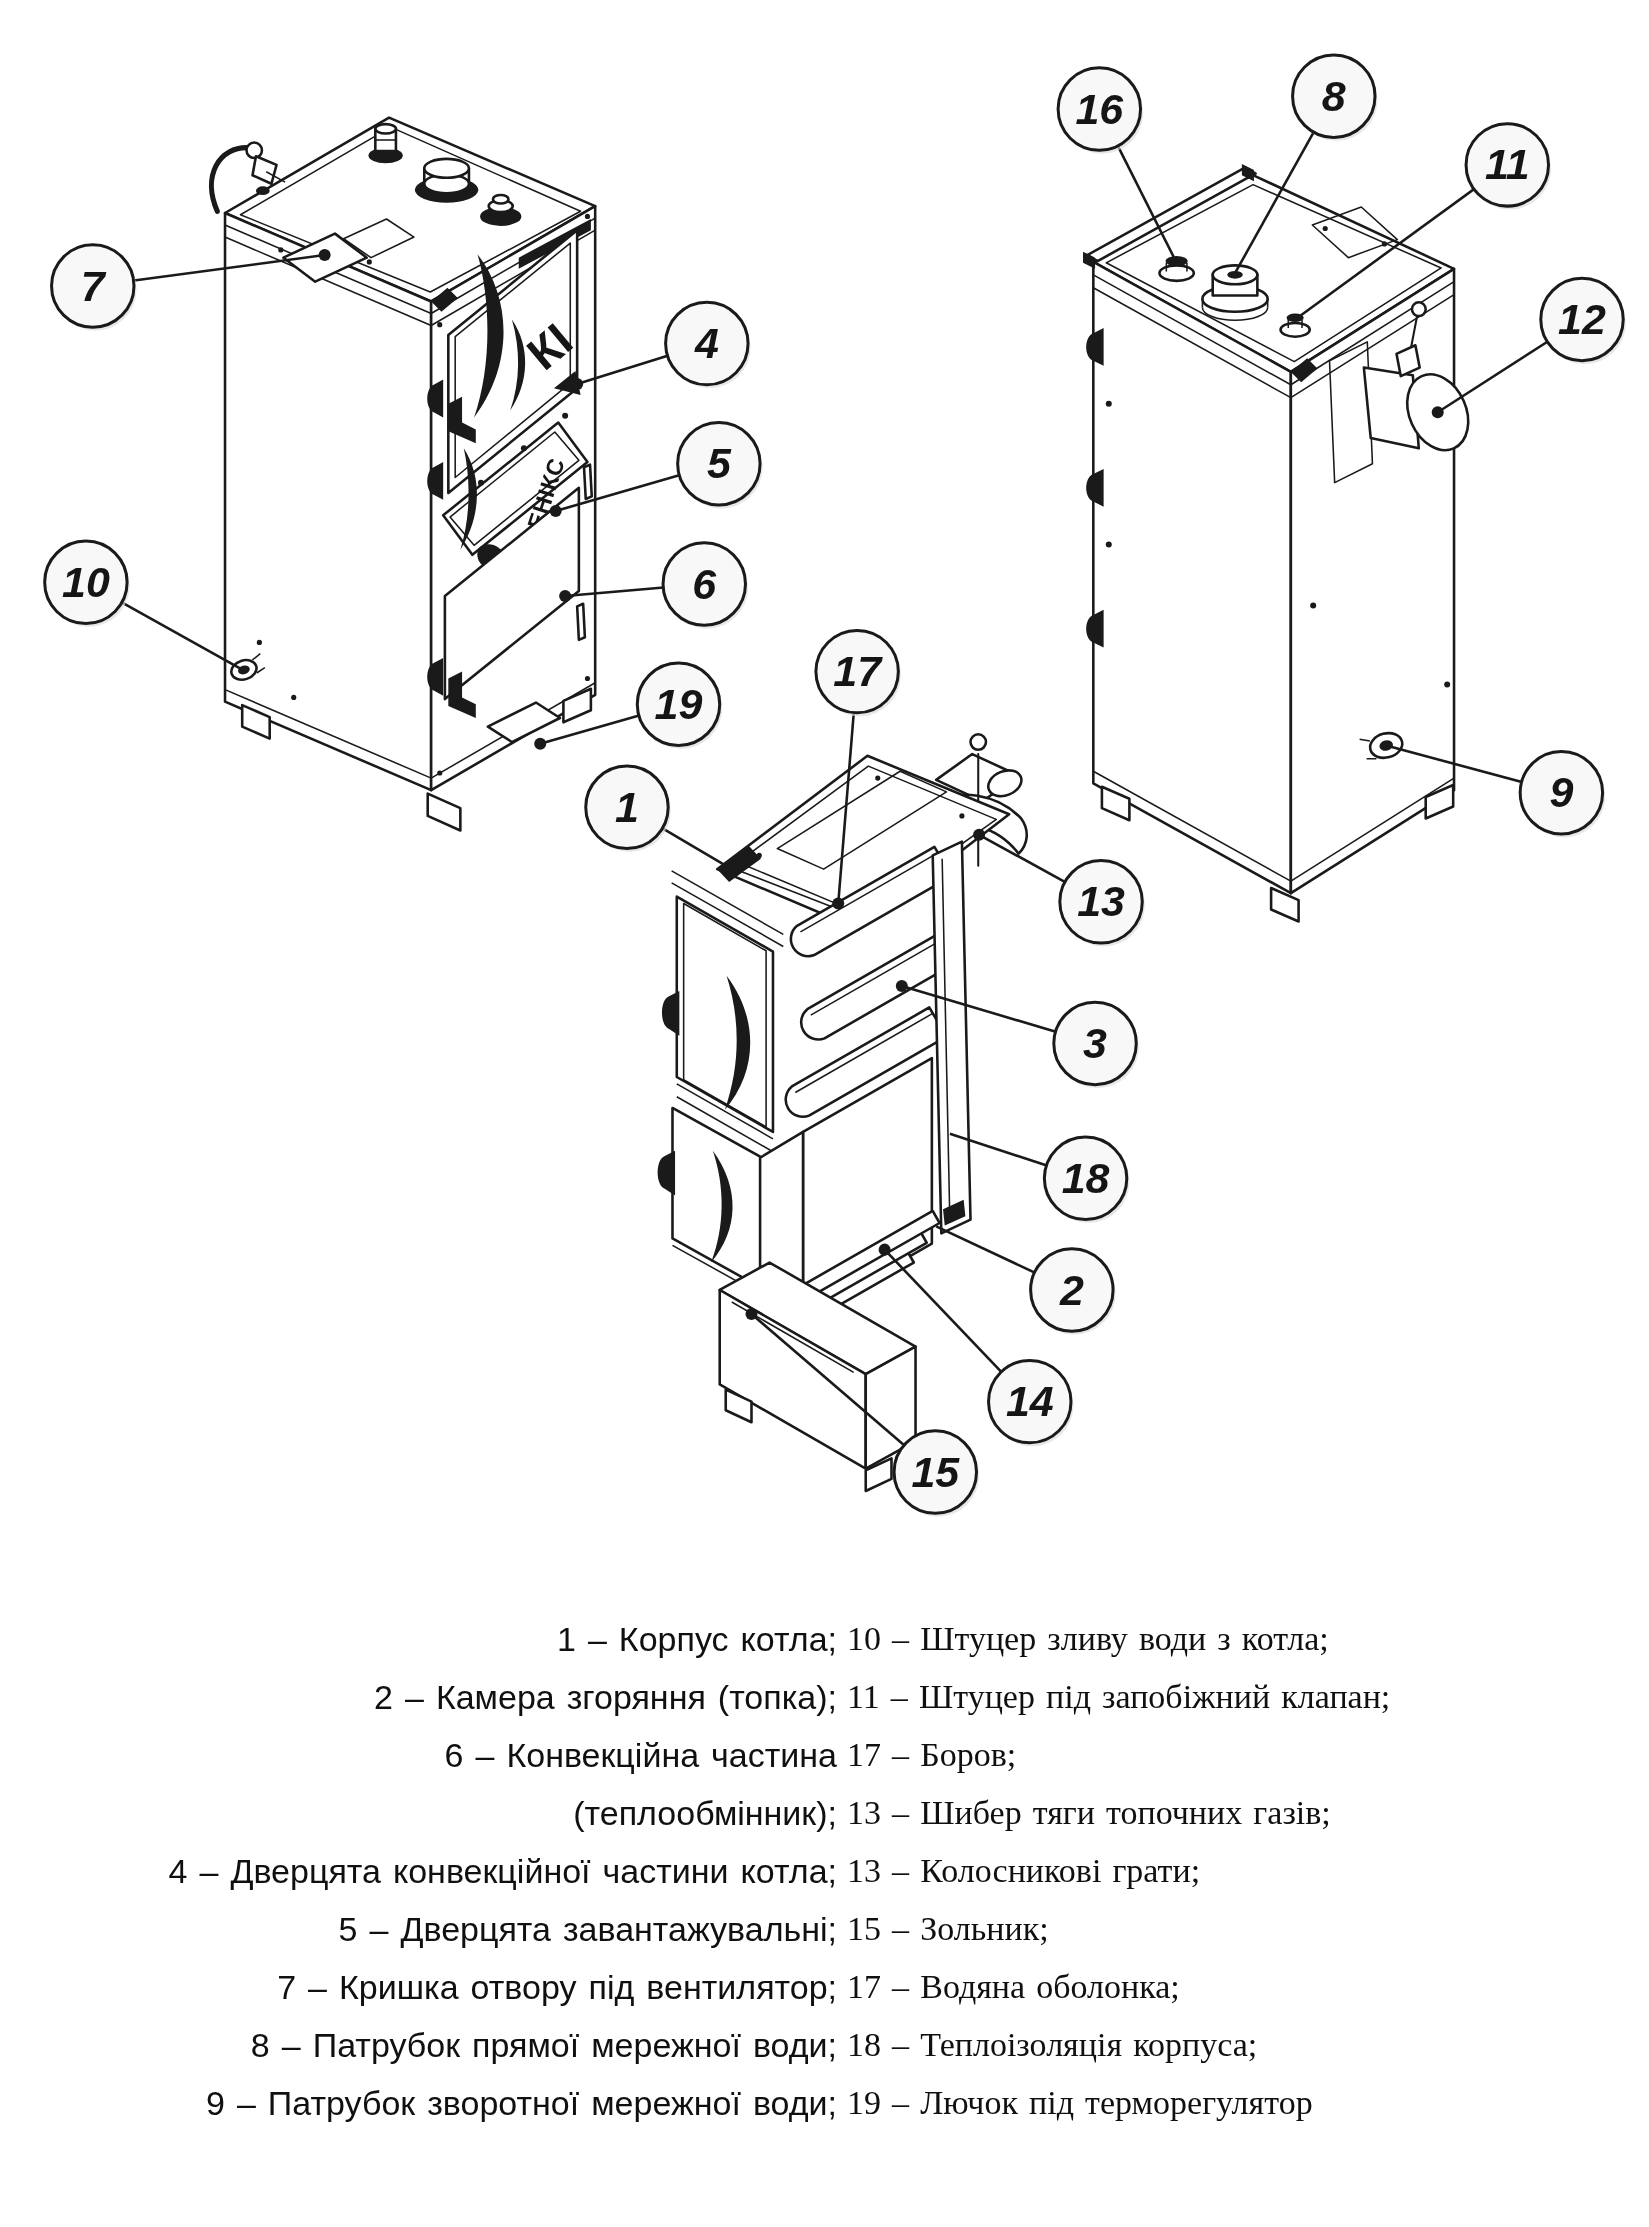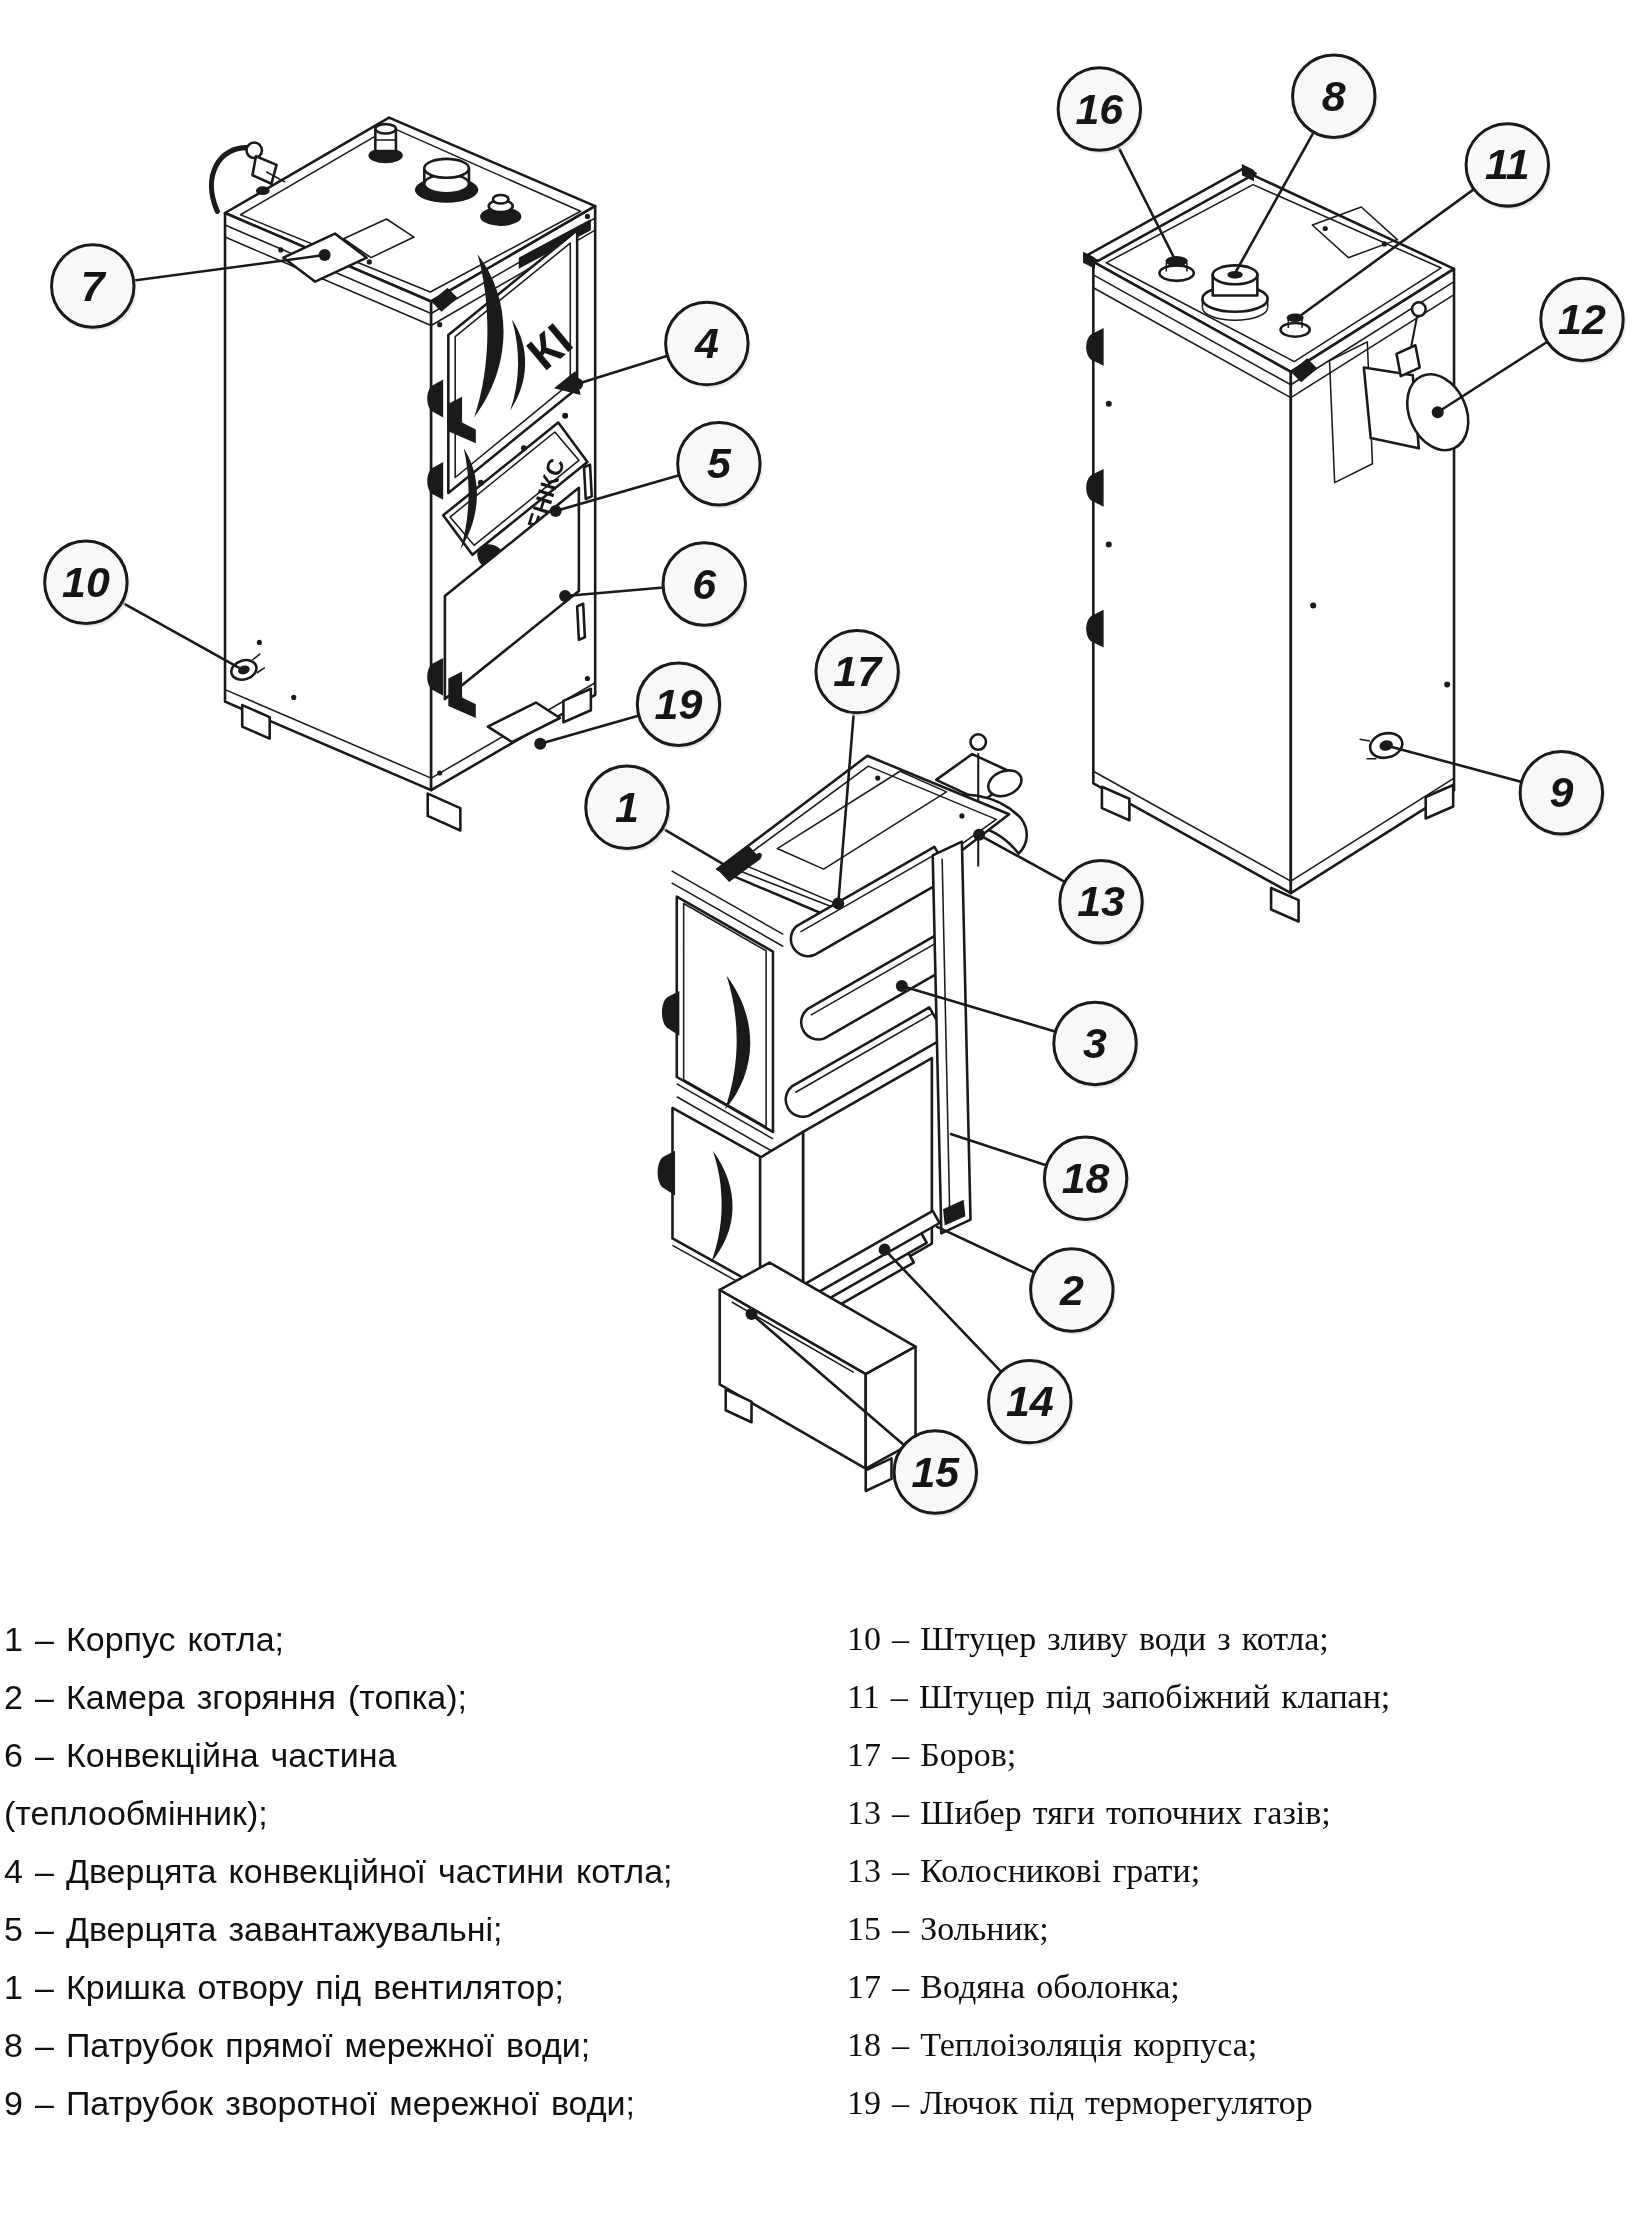--- a/index.html
+++ b/index.html
@@ -17,21 +17,21 @@
   .dot{fill:#1a1a1a;}
   .bubble{fill:#f8f8f8;stroke:#1a1a1a;stroke-width:3.5;}
   .bubble-shadow{fill:#dcdcdc;opacity:.65;}
   .bubble-num{font-family:"Liberation Sans",sans-serif;font-style:italic;font-weight:700;font-size:50px;fill:#151515;text-anchor:middle;}
   .brand1{font-family:"Liberation Sans",sans-serif;font-weight:800;font-size:54px;fill:#161616;text-anchor:middle;}
   .brand2{font-family:"Liberation Sans",sans-serif;font-weight:700;font-size:27px;letter-spacing:1px;fill:#161616;text-anchor:middle;}
 
   
   .legend{position:absolute;top:1610px;left:0;width:1649px;}
   .legend-col{position:absolute;top:0;}
-  .legend-col.left{left:4px;width:816px;}
+  .legend-col.left{left:21px;width:816px;text-align:right;}
   .legend-col.right{left:847px;width:795px;font-family:Liberation Serif, serif;}
   .legend-item{font-size:34px;line-height:58px;color:#101010;white-space:pre-line;word-spacing:2.6px;}
 </style>
 </head>
 <body>
 
 <div class="stage">
 <svg width="1649" height="2227" viewBox="0 0 1920 2593">
 
   <g>
@@ -407,21 +407,21 @@
 </svg>
 
 <div class="legend">
   <div class="legend-col left" id="legend-left">
         <div class="legend-item">1 – Корпус котла;</div>
         <div class="legend-item">2 – Камера згоряння (топка);</div>
         <div class="legend-item">6 – Конвекційна частина
 (теплообмінник);</div>
         <div class="legend-item">4 – Дверцята конвекційної частини котла;</div>
         <div class="legend-item">5 – Дверцята завантажувальні;</div>
-        <div class="legend-item">1 – Кришка отвору під вентилятор;</div>
+        <div class="legend-item">7 – Кришка отвору під вентилятор;</div>
         <div class="legend-item">8 – Патрубок прямої мережної води;</div>
         <div class="legend-item">9 – Патрубок зворотної мережної води;</div>
       </div>
   <div class="legend-col right" id="legend-right">
         <div class="legend-item">10 – Штуцер зливу води з котла;</div>
         <div class="legend-item">11 – Штуцер під запобіжний клапан;</div>
         <div class="legend-item">17 – Боров;</div>
         <div class="legend-item">13 – Шибер тяги топочних газів;</div>
         <div class="legend-item">13 – Колосникові грати;</div>
         <div class="legend-item">15 – Зольник;</div>

